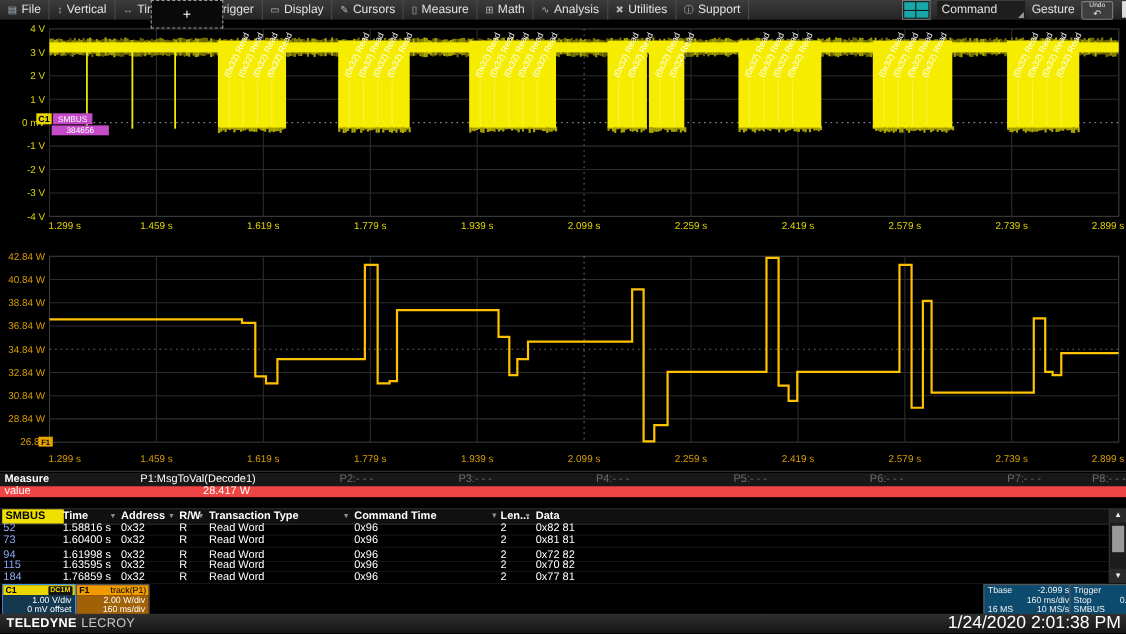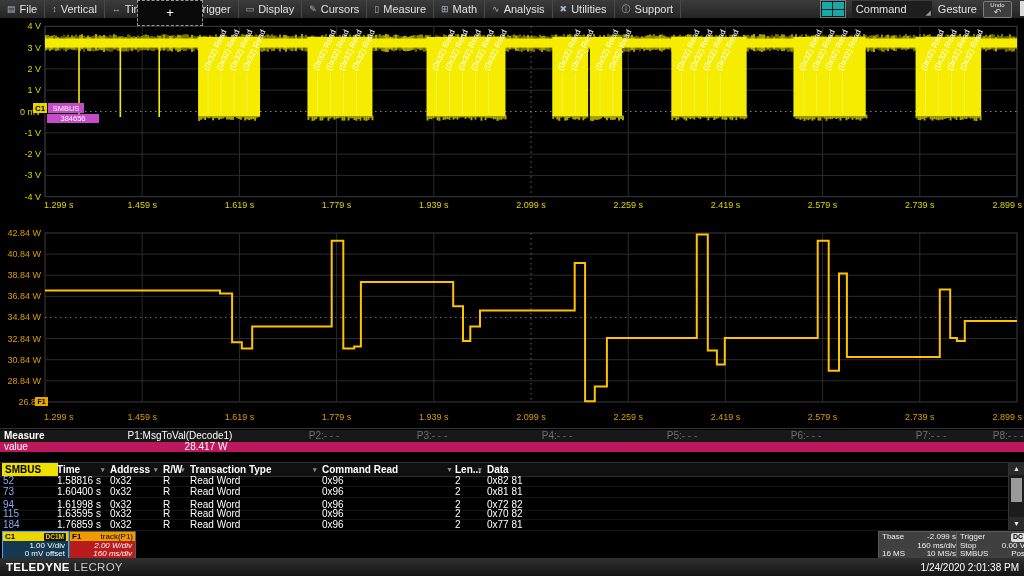--- a/index.html
+++ b/index.html
@@ -53,36 +53,36 @@
   .desc-head{height:9px;display:flex;justify-content:space-between;align-items:center;
     padding:0 2px;color:#000;font-weight:bold;}
   .desc-body{height:17px;text-align:right;padding:1px 3px 0 0;color:#fff;}
   .desc-body div{line-height:8px;}
   #desc-c1{left:2px;width:65px;border:1px solid #4da6ff;}
   #desc-c1 .desc-head{background:#ecd600;}
   #desc-c1 .desc-body{background:#14384f;}
   .coupling-badge{background:#141414;color:#ecd600;font-size:6.5px;padding:0 2px;border-radius:1px;font-weight:bold;}
   #desc-f1{left:69px;width:65px;border:1px solid #5a5a5a;}
   #desc-f1 .desc-head{background:#f09c00;}
-  #desc-f1 .desc-body{background:#b91c1c;font-style:italic;}
+  #desc-f1 .desc-body{background:#a16207;}
   #desc-add{left:137px;width:64px;height:24px;border:1px dashed #999;
     color:#fff;font-size:13px;text-align:center;line-height:24px;background:#0a0a0a;}
-  .info-box{position:absolute;top:531px;height:28px;background:#404040;border:1px solid #5a5a5a;
-    font-size:8px;color:#f0f0f0;padding:1px 3px;}
+  .info-box{position:absolute;top:531px;height:28px;background:#0c4a6e;border:1px solid #5a5a5a;
+    font-size:8px;color:#f0f0f0;padding:1px 3px;margin-left:16px;}
   .info-row{display:flex;justify-content:space-between;line-height:8.5px;}
   #tbase-box{left:878px;width:74px;}
   #trigger-box{left:956px;width:65px;}
   .dc-badge{background:#dcdcdc;color:#000;font-weight:bold;padding:0 2px;border-radius:2px;font-size:7px;line-height:8px;}
   
   #footer{position:absolute;left:0;top:558px;width:1024px;height:18px;
     background:linear-gradient(#303030,#141414);display:flex;align-items:center;}
   #brand{margin-left:6px;font-size:11.5px;letter-spacing:.3px;}
   #brand .b-bold{color:#fff;font-weight:bold;}
   #brand .b-light{color:#c8c8c8;margin-left:4px;}
-  #datetime{position:absolute;right:5px;font-size:10px;color:#fff;}
+  #datetime{position:absolute;right:5px;font-size:16px;color:#fff;}
 </style>
 </head>
 <body>
 
 <div id="screen">
 
   <div id="menubar">
     <div id="menu-items" style="display: flex; height: 100%;">
         <div class="menu-item">
           <span class="mi-icon">▤</span>
@@ -1049,38 +1049,38 @@
         <div class="m-row-label" style="font-weight: bold;">Measure</div>
         <div class="m-col" style="left: 180px; color: rgb(255, 255, 255);">P1:MsgToVal(Decode1)</div>
         <div class="m-col m-dim" style="left: 310px; margin-left: 14px;">P2:- - -</div>
         <div class="m-col m-dim" style="left: 432px;">P3:- - -</div>
         <div class="m-col m-dim" style="left: 557px;">P4:- - -</div>
         <div class="m-col m-dim" style="left: 682px;">P5:- - -</div>
         <div class="m-col m-dim" style="left: 806px;">P6:- - -</div>
         <div class="m-col m-dim" style="left: 931px;">P7:- - -</div>
         <div class="m-col m-dim" style="left: 1008px;">P8:- - -</div>
       </div>
-      <div class="m-row" style="top: 13px; height: 10px; line-height: 10px; background: #be185d;">
+      <div class="m-row" style="top: 13px; height: 10px; line-height: 10px; background: #ef4444;">
         <div class="m-row-label">value</div>
         <div class="m-col" style="left: 206px; color: rgb(255, 255, 255);">28.417 W</div>
       </div>
     </div>
 
   <div id="decode-table">
       <div class="t-header">
         <div class="t-cell t-bus" style="left: 2px; width: 53px; top: 0px;">SMBUS</div>
         <div class="t-cell" style="left: 57px;">Time</div>
         <div class="t-cell t-sort" style="left: 101px;">▾</div>
         <div class="t-cell" style="left: 110px;">Address</div>
         <div class="t-cell t-sort" style="left: 154px;">▾</div>
         <div class="t-cell" style="left: 163px;">R/W</div>
         <div class="t-cell t-sort" style="left: 181px;">▾</div>
         <div class="t-cell" style="left: 190px;">Transaction Type</div>
         <div class="t-cell t-sort" style="left: 313px;">▾</div>
-        <div class="t-cell" style="left: 322px;">Command Read</div>
+        <div class="t-cell" style="left: 322px;">Command Time</div>
         <div class="t-cell t-sort" style="left: 446px;">▼</div>
         <div class="t-cell" style="left: 455px;">Len...</div>
         <div class="t-cell t-sort" style="left: 478px;">▾</div>
         <div class="t-cell" style="left: 487px;">Data</div>
       </div>
       <div class="t-row" style="top: 13px;">
         <div class="t-cell t-idx" style="left: 3px;">52</div>
         <div class="t-cell" style="left: 57px;">1.58816 s</div>
         <div class="t-cell" style="left: 110px;">0x32</div>
         <div class="t-cell" style="left: 163px;">R</div>

